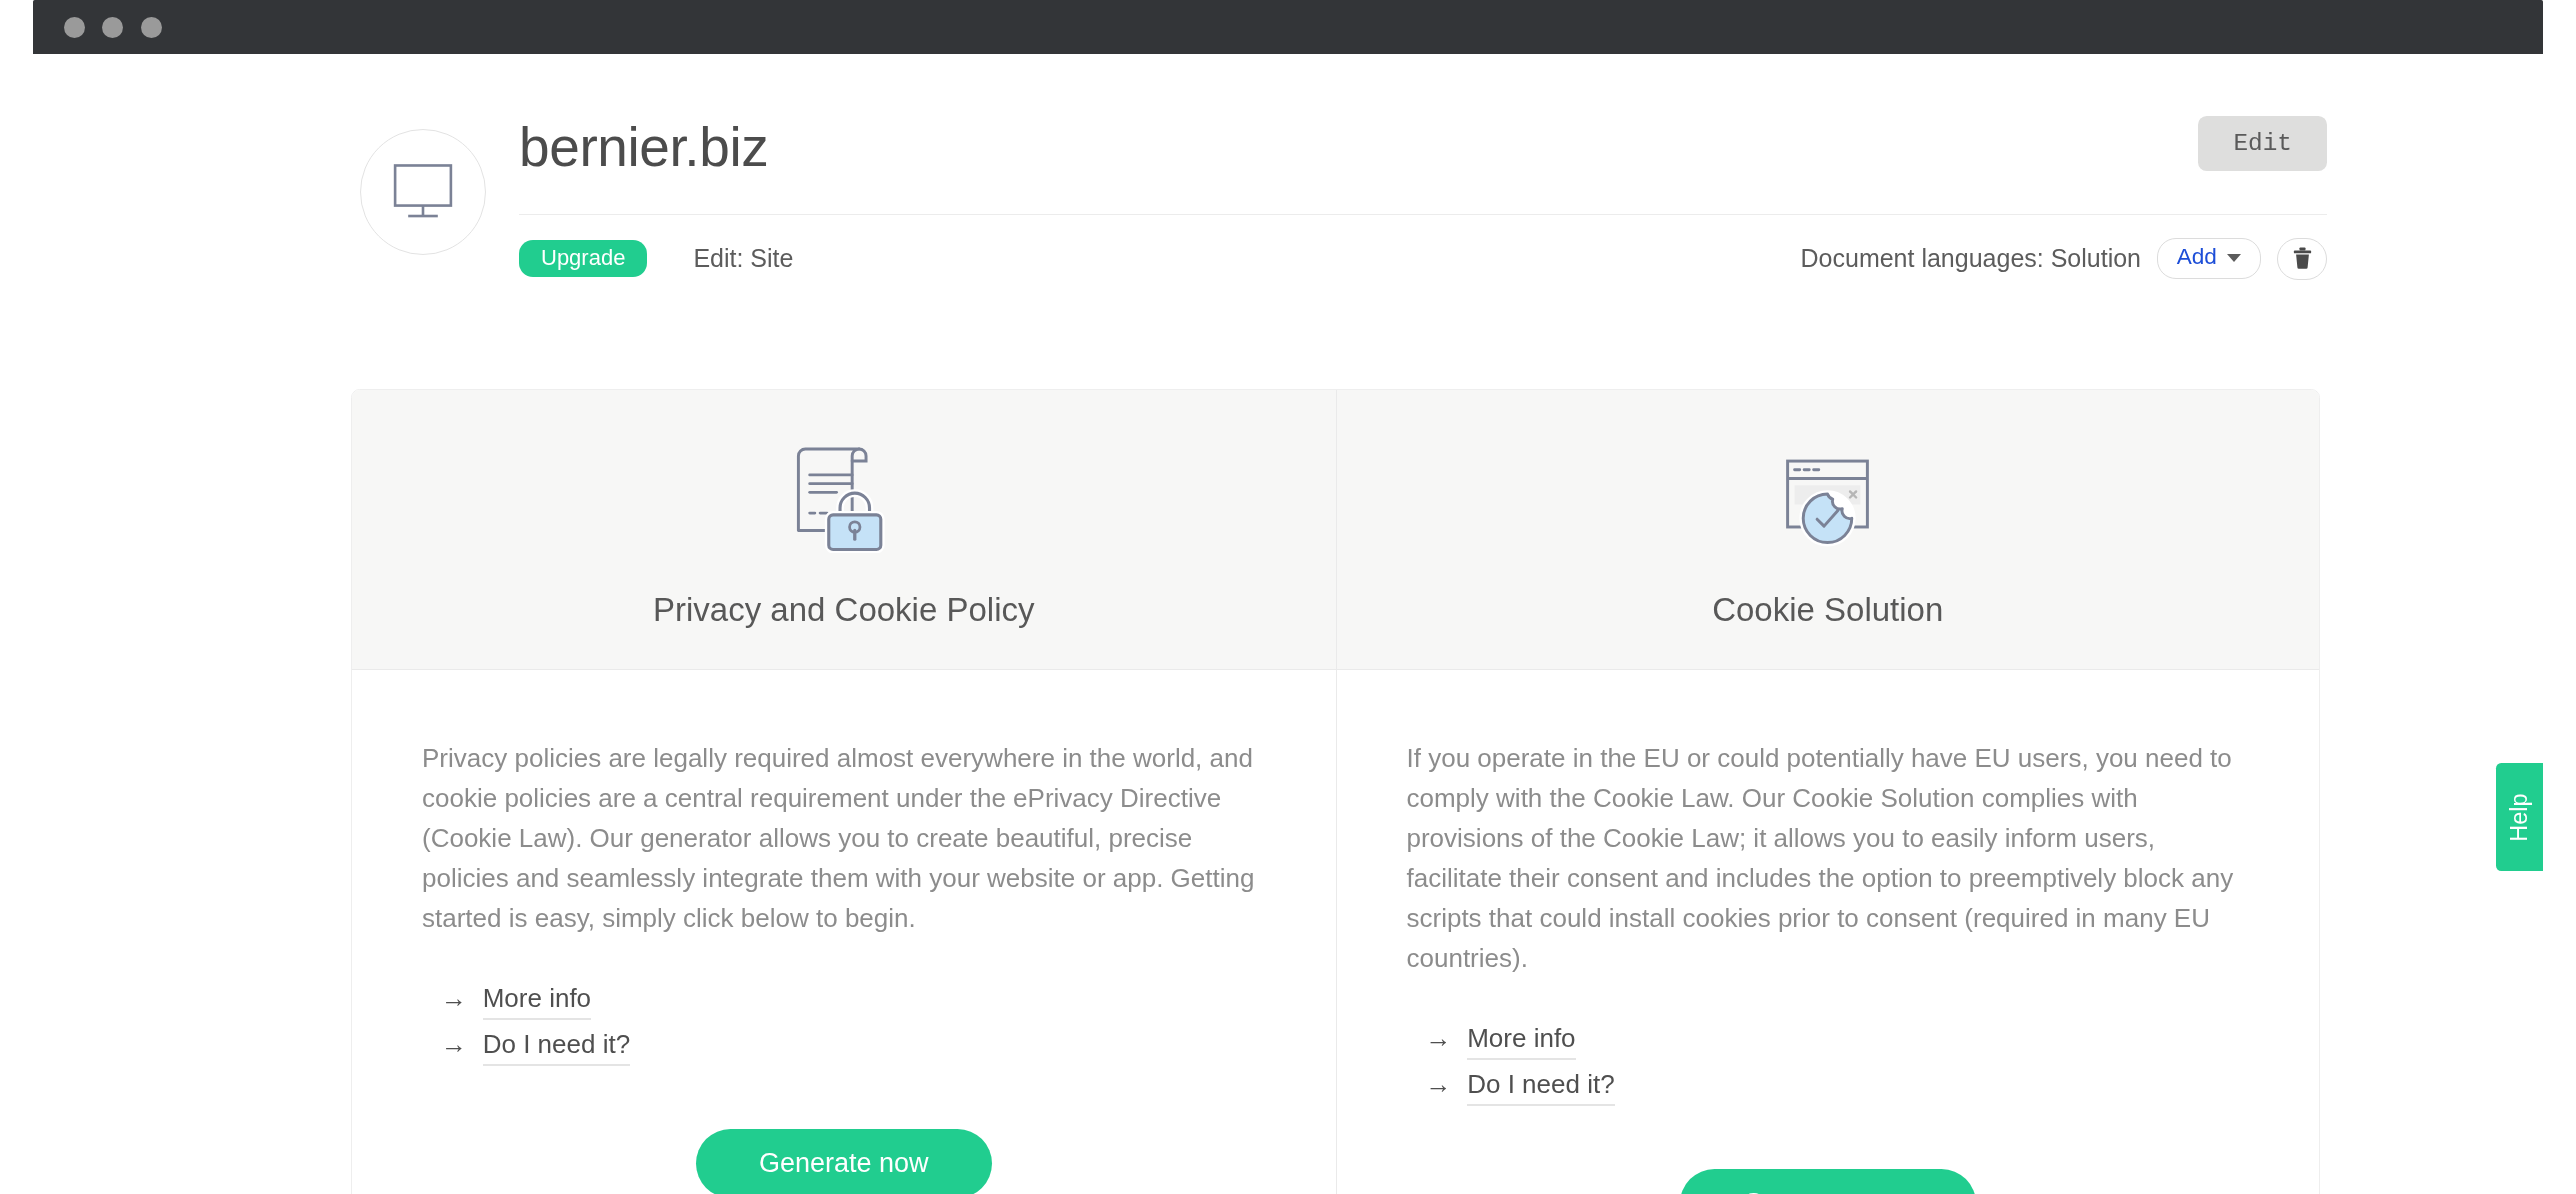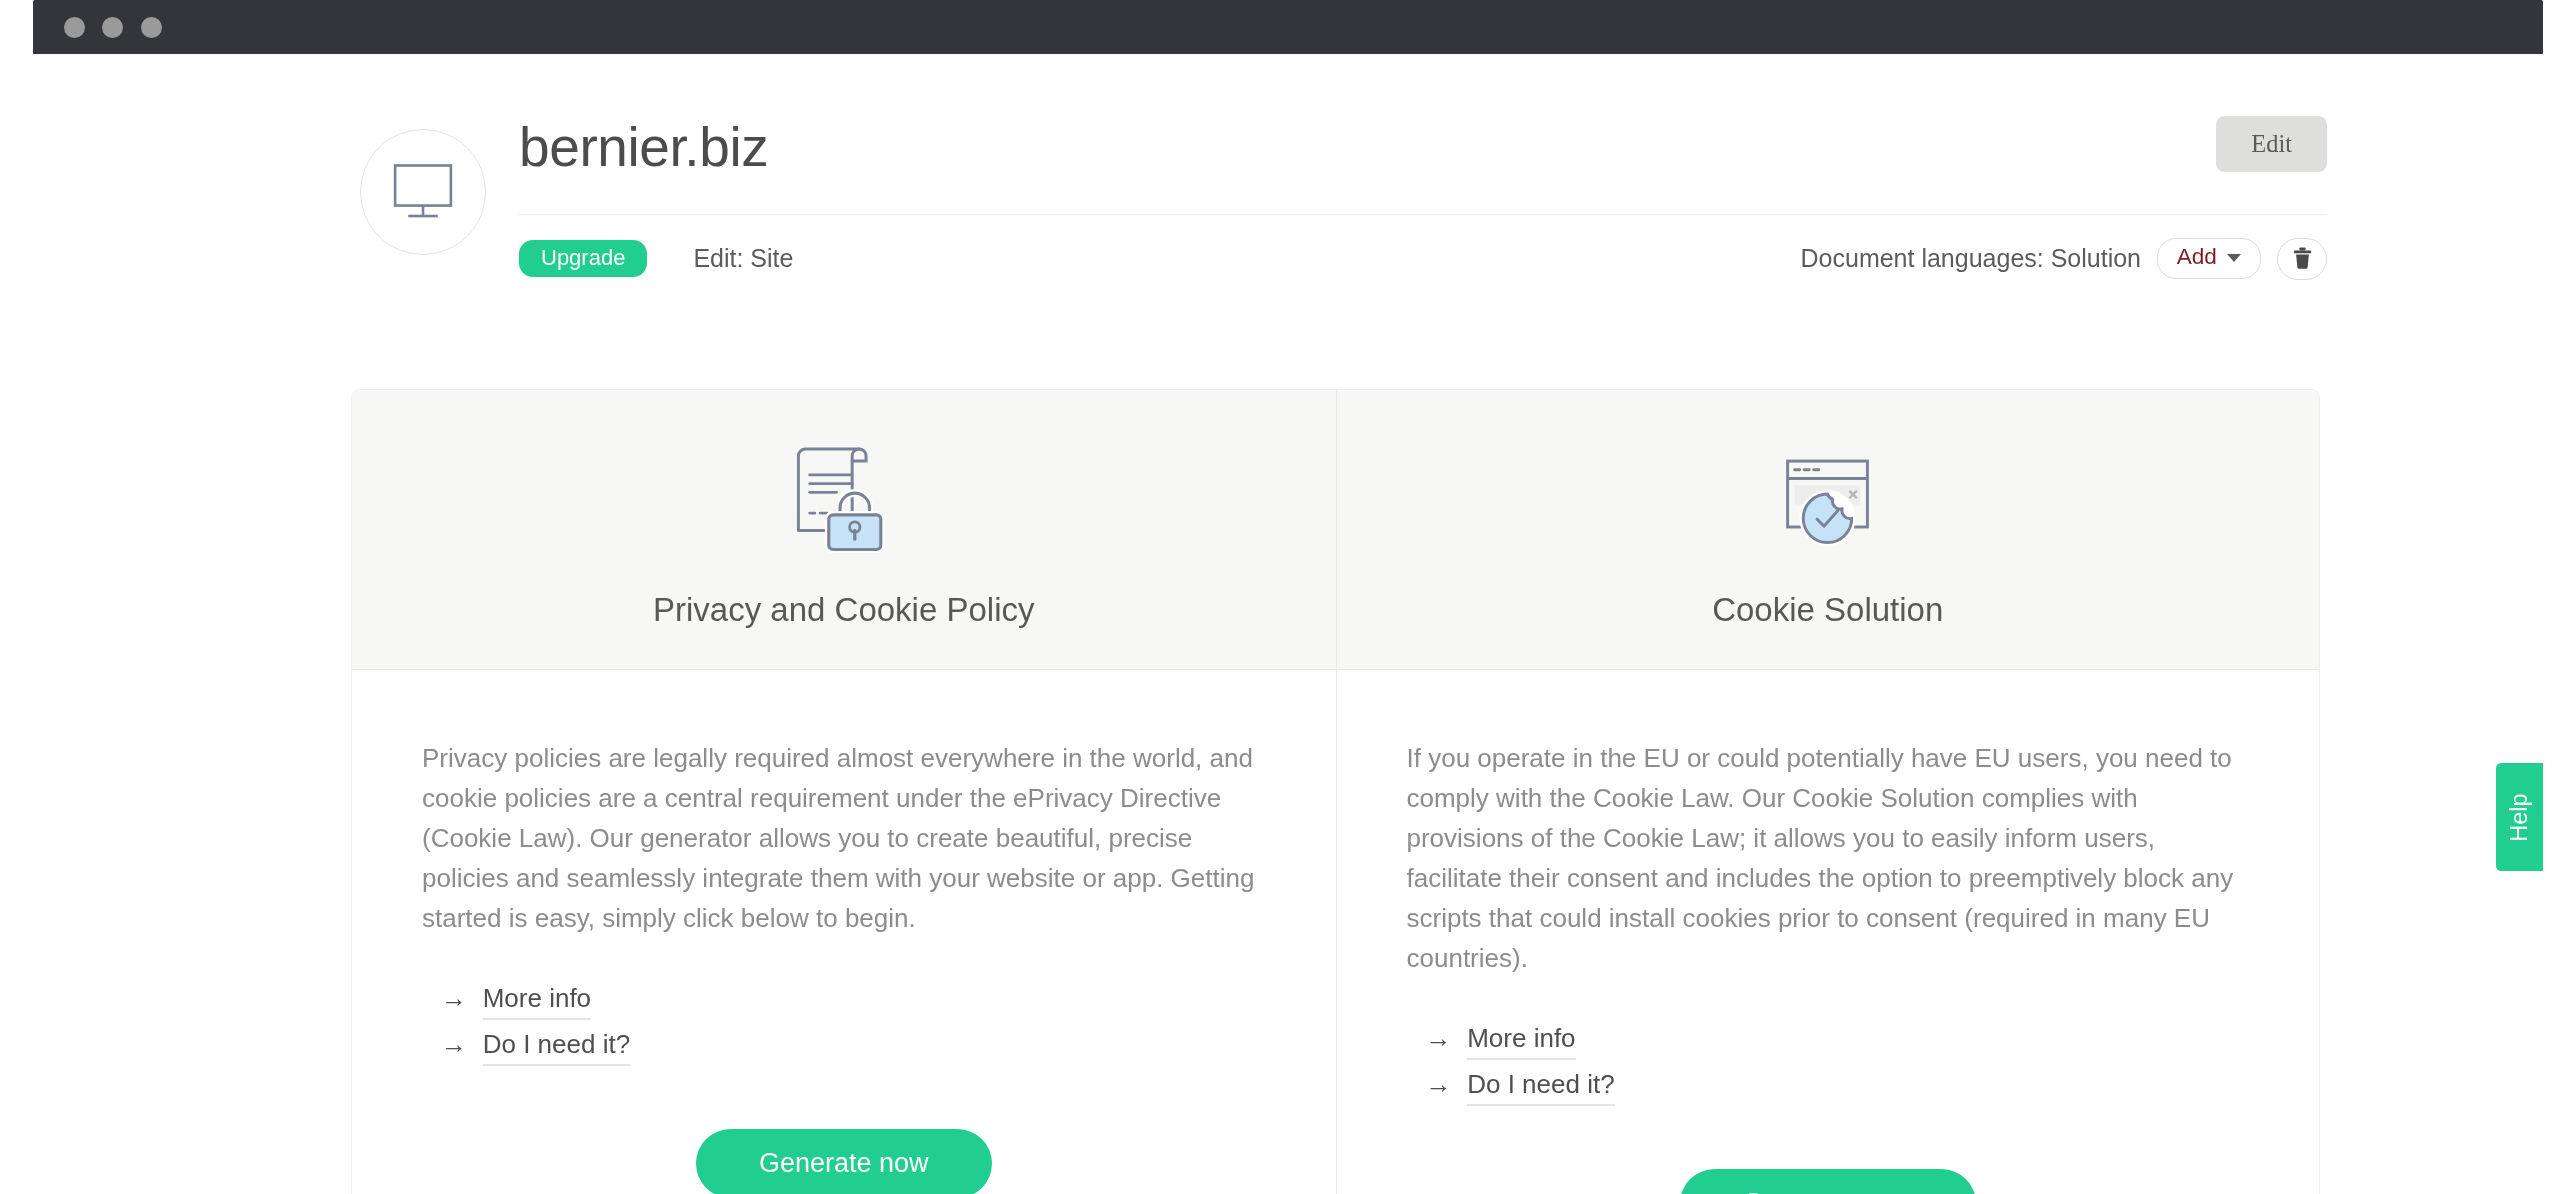--- a/index.html
+++ b/index.html
@@ -77,21 +77,21 @@
     letter-spacing: -0.4px;
     line-height: 1;
     padding-bottom: 7px;
   }
   .edit-btn {
     background: #dededd;
     color: #5a5a5a;
     border: none;
     border-radius: 8.7px;
     font-size: 24.4px;
-    font-family: Liberation Serif, serif;
+    font-family: Liberation Mono, monospace;
     padding: 14px 35px;
     cursor: pointer;
     margin-bottom: 14px;
   }
   .meta-row {
     height: 59px;
     display: flex;
     align-items: center;
     justify-content: space-between;
     padding-top: 14px;
@@ -105,21 +105,21 @@
     padding: 7px 22px 8.7px 22px;
     line-height: 1;
   }
   .type-text { font-size: 25px; color: #5c5c5c; }
   .meta-right { display: flex; align-items: center; gap: 15.7px; }
   .doclang { font-size: 25px; color: #5c5c5c; }
   .add-btn {
     border: 1.7px solid #dcdcdc;
     border-radius: 19px;
     background: #fff;
-    color: #7f1d1d;
+    color: #1d4ed8;
     font-size: 22.6px;
     font-family: "Liberation Sans", sans-serif;
     padding: 7px 19px 8.7px 19px;
     cursor: pointer;
     display: flex;
     align-items: center;
     gap: 10.4px;
     line-height: 1;
   }
   .caret {

